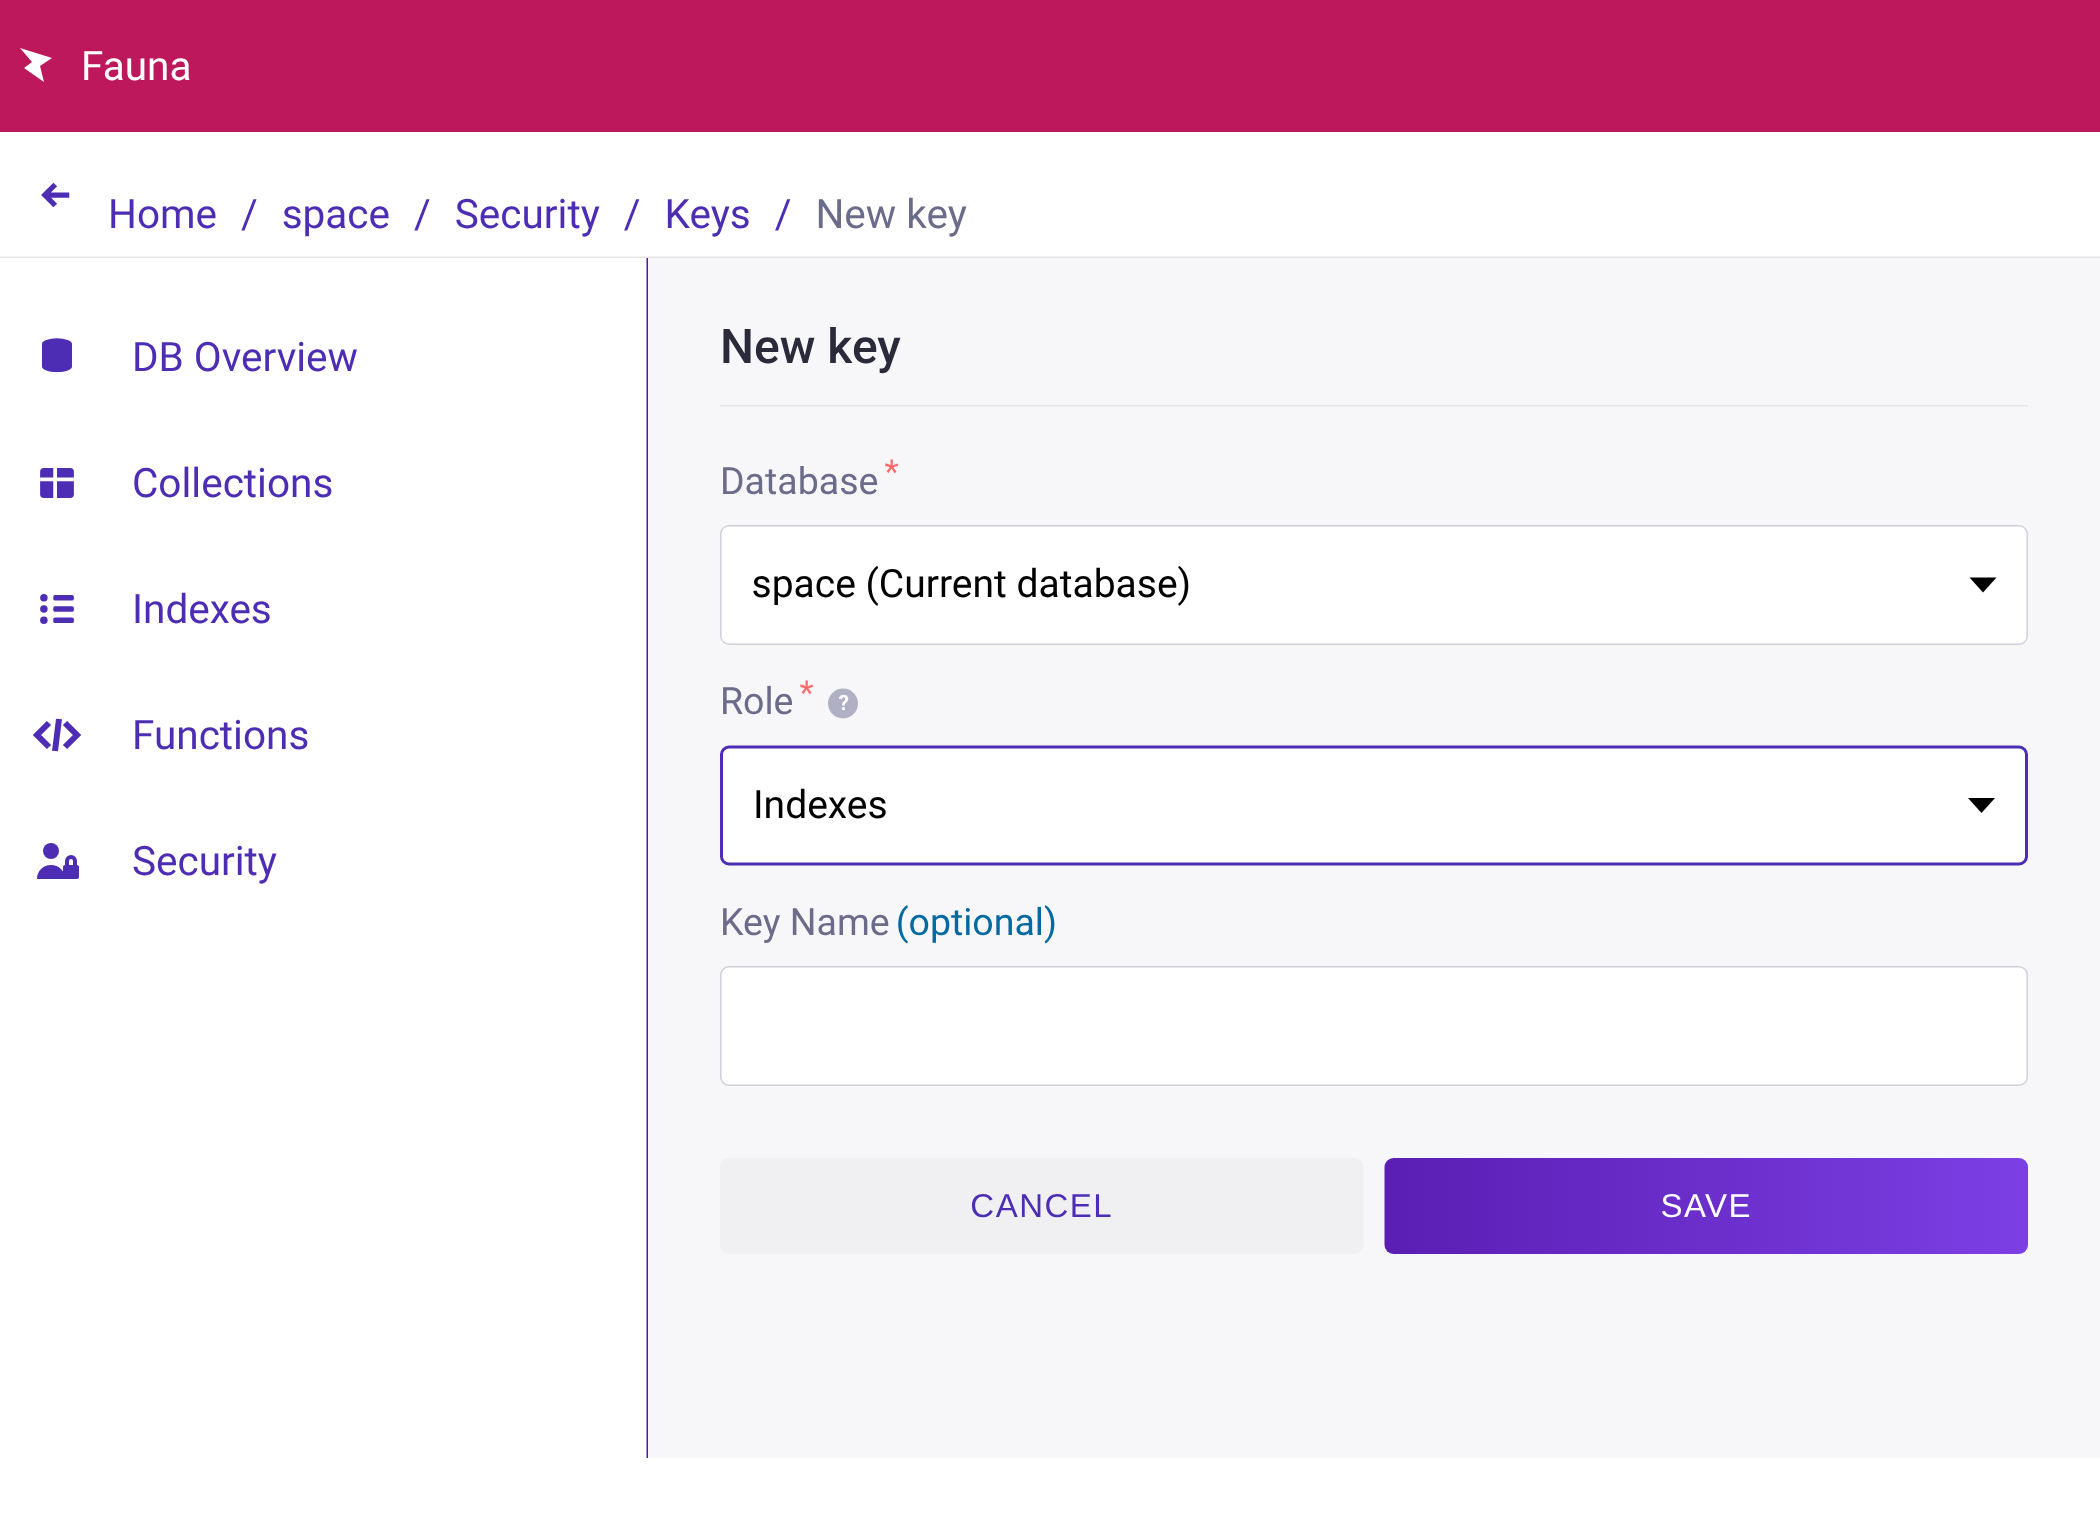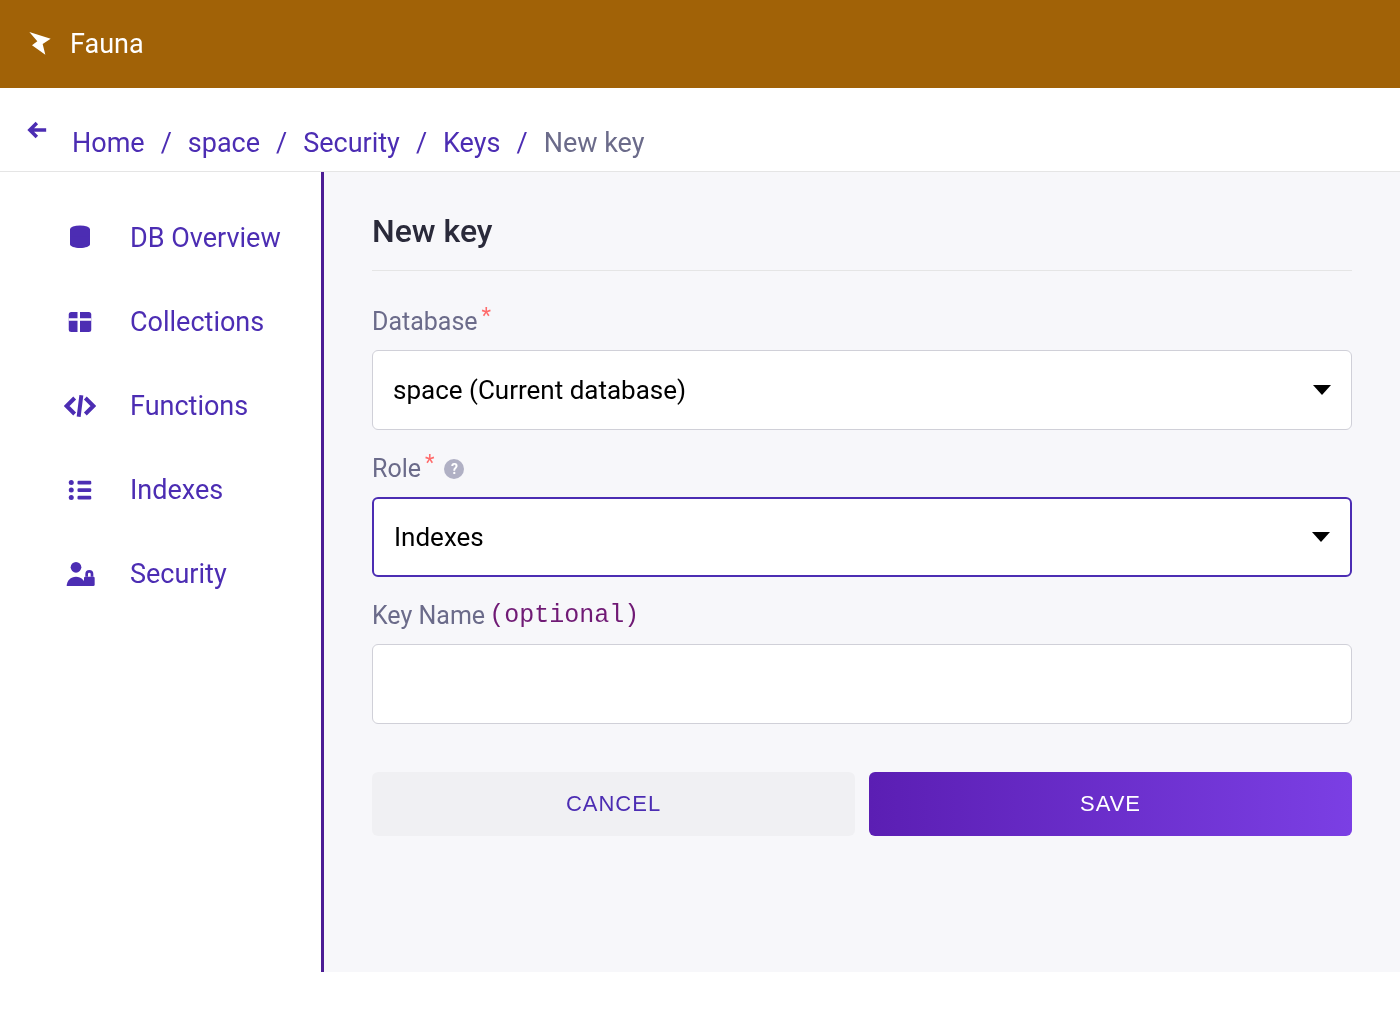--- a/index.html
+++ b/index.html
@@ -1,42 +1,42 @@
 <!DOCTYPE html>
 <html><head>
 <meta charset="utf-8">
 <style>
 * { margin: 0; padding: 0; box-sizing: border-box; }
 body { font-family: -apple-system, BlinkMacSystemFont, "Segoe UI", Roboto, sans-serif; background: #fff; }
 
-.header { background: #a16207; height: 88px; display: flex; align-items: center; padding: 0 24px; }
+.header { background: #be185d; height: 88px; display: flex; align-items: center; padding: 0 8px; }
 .logo-wrap { display: flex; align-items: center; gap: 14px; }
 .logo-icon { width: 32px; height: 32px; color: #fff; }
 .logo-text { color: #fff; font-size: 27px; font-weight: 400; }
 
 .breadcrumb-bar { height: 84px; display: flex; align-items: center; padding: 0 24px; border-bottom: 1px solid #e5e5e5; gap: 20px; }
 .back-arrow { color: #4C2DB3; cursor: pointer; }
 .breadcrumb { display: flex; align-items: center; gap: 16px; font-size: 27px; margin-top: 26px; }
 .breadcrumb-item { color: #4C2DB3; cursor: pointer; }
 .breadcrumb-sep { color: #4C2DB3; }
 .breadcrumb-current { color: #6b6b8a; }
 
 .layout { display: flex; }
-.sidebar { width: 324px; border-right: 3px solid #4c1d95; padding-top: 24px; min-height: 800px; padding-left: 42px; }
+.sidebar { width: 432px; border-right: 1px solid #4c1d95; padding-top: 24px; min-height: 800px; }
 .sidebar-item { display: flex; align-items: center; gap: 32px; padding: 24px 20px; cursor: pointer; }
 .sidebar-item .icon { width: 36px; height: 36px; color: #4C2DB3; display: flex; align-items: center; justify-content: center; }
 .sidebar-item .label { color: #4C2DB3; font-size: 27px; font-weight: 400; }
 
 .main { flex: 1; background: #f7f7fa; padding: 40px 48px; }
 .page-title { font-size: 32px; color: #2a2a3a; font-weight: 500; padding-bottom: 20px; border-bottom: 1px solid #e5e5e5; margin-bottom: 36px; }
 
 .field { margin-bottom: 24px; }
 .field-label { font-size: 25px; color: #6b6b8a; margin-bottom: 14px; display: flex; align-items: center; gap: 4px; }
 .req { color: #ff6b6b; font-size: 22px; position: relative; top: -6px; }
-.optional { color: #701a75; font-family: Liberation Mono, monospace; }
+.optional { color: #0369a1; }
 .help-icon { width: 20px; height: 20px; border-radius: 50%; background: #b0b0c4; color: #fff; display: inline-flex; align-items: center; justify-content: center; font-size: 14px; font-weight: bold; margin-left: 6px; }
 
 .select, .input { width: 100%; height: 80px; background: #fff; border: 1px solid #d0d0d8; border-radius: 6px; padding: 0 20px; font-size: 26px; display: flex; align-items: center; justify-content: space-between; cursor: pointer; }
 .select.focused { border: 2px solid #4C2DB3; }
 .select .caret { width: 0; height: 0; border-left: 9px solid transparent; border-right: 9px solid transparent; border-top: 10px solid #000; }
 .input { cursor: text; }
 
 .buttons { display: flex; gap: 14px; margin-top: 48px; justify-content: space-between; }
 .btn { flex: 1; height: 64px; border-radius: 6px; font-size: 22px; font-weight: 500; letter-spacing: 1px; display: flex; align-items: center; justify-content: center; cursor: pointer; border: none; }
 .btn-cancel { background: #f0f0f3; color: #4C2DB3; }
@@ -89,40 +89,40 @@
             <rect x="3" y="4" width="18" height="16" rx="2"></rect>
             <rect x="3" y="4" width="18" height="5" fill="#fff" opacity="0"></rect>
             <line x1="3" y1="10" x2="21" y2="10" stroke="#fff" stroke-width="2"></line>
             <line x1="11" y1="4" x2="11" y2="20" stroke="#fff" stroke-width="2"></line>
           </svg>
         </span>
       <span class="label">Collections</span>
     </div>
     <div class="sidebar-item">
       <span class="icon">
-          <svg width="32" height="32" viewBox="0 0 24 24" fill="none" stroke="currentColor" stroke-width="3">
-            <polyline points="8 6 2 12 8 18"></polyline>
-            <polyline points="16 6 22 12 16 18"></polyline>
-            <line x1="11" y1="20" x2="13" y2="4"></line>
-          </svg>
-        </span>
-      <span class="label">Functions</span>
-    </div>
-    <div class="sidebar-item">
-      <span class="icon">
           <svg width="30" height="30" viewBox="0 0 24 24" fill="currentColor">
             <circle cx="5" cy="6" r="2"></circle>
             <rect x="10" y="4.5" width="11" height="3" rx="1"></rect>
             <circle cx="5" cy="12" r="2"></circle>
             <rect x="10" y="10.5" width="11" height="3" rx="1"></rect>
             <circle cx="5" cy="18" r="2"></circle>
             <rect x="10" y="16.5" width="11" height="3" rx="1"></rect>
           </svg>
         </span>
       <span class="label">Indexes</span>
+    </div>
+    <div class="sidebar-item">
+      <span class="icon">
+          <svg width="32" height="32" viewBox="0 0 24 24" fill="none" stroke="currentColor" stroke-width="3">
+            <polyline points="8 6 2 12 8 18"></polyline>
+            <polyline points="16 6 22 12 16 18"></polyline>
+            <line x1="11" y1="20" x2="13" y2="4"></line>
+          </svg>
+        </span>
+      <span class="label">Functions</span>
     </div>
     <div class="sidebar-item">
       <span class="icon">
           <svg width="32" height="32" viewBox="0 0 24 24" fill="currentColor">
             <circle cx="9" cy="7" r="4"></circle>
             <path d="M2 21c0-4 3-7 7-7s7 3 7 7"></path>
             <rect x="15" y="14" width="8" height="7" rx="1"></rect>
             <path d="M17 14v-2a2 2 0 0 1 4 0v2" fill="none" stroke="currentColor" stroke-width="2"></path>
           </svg>
         </span>

